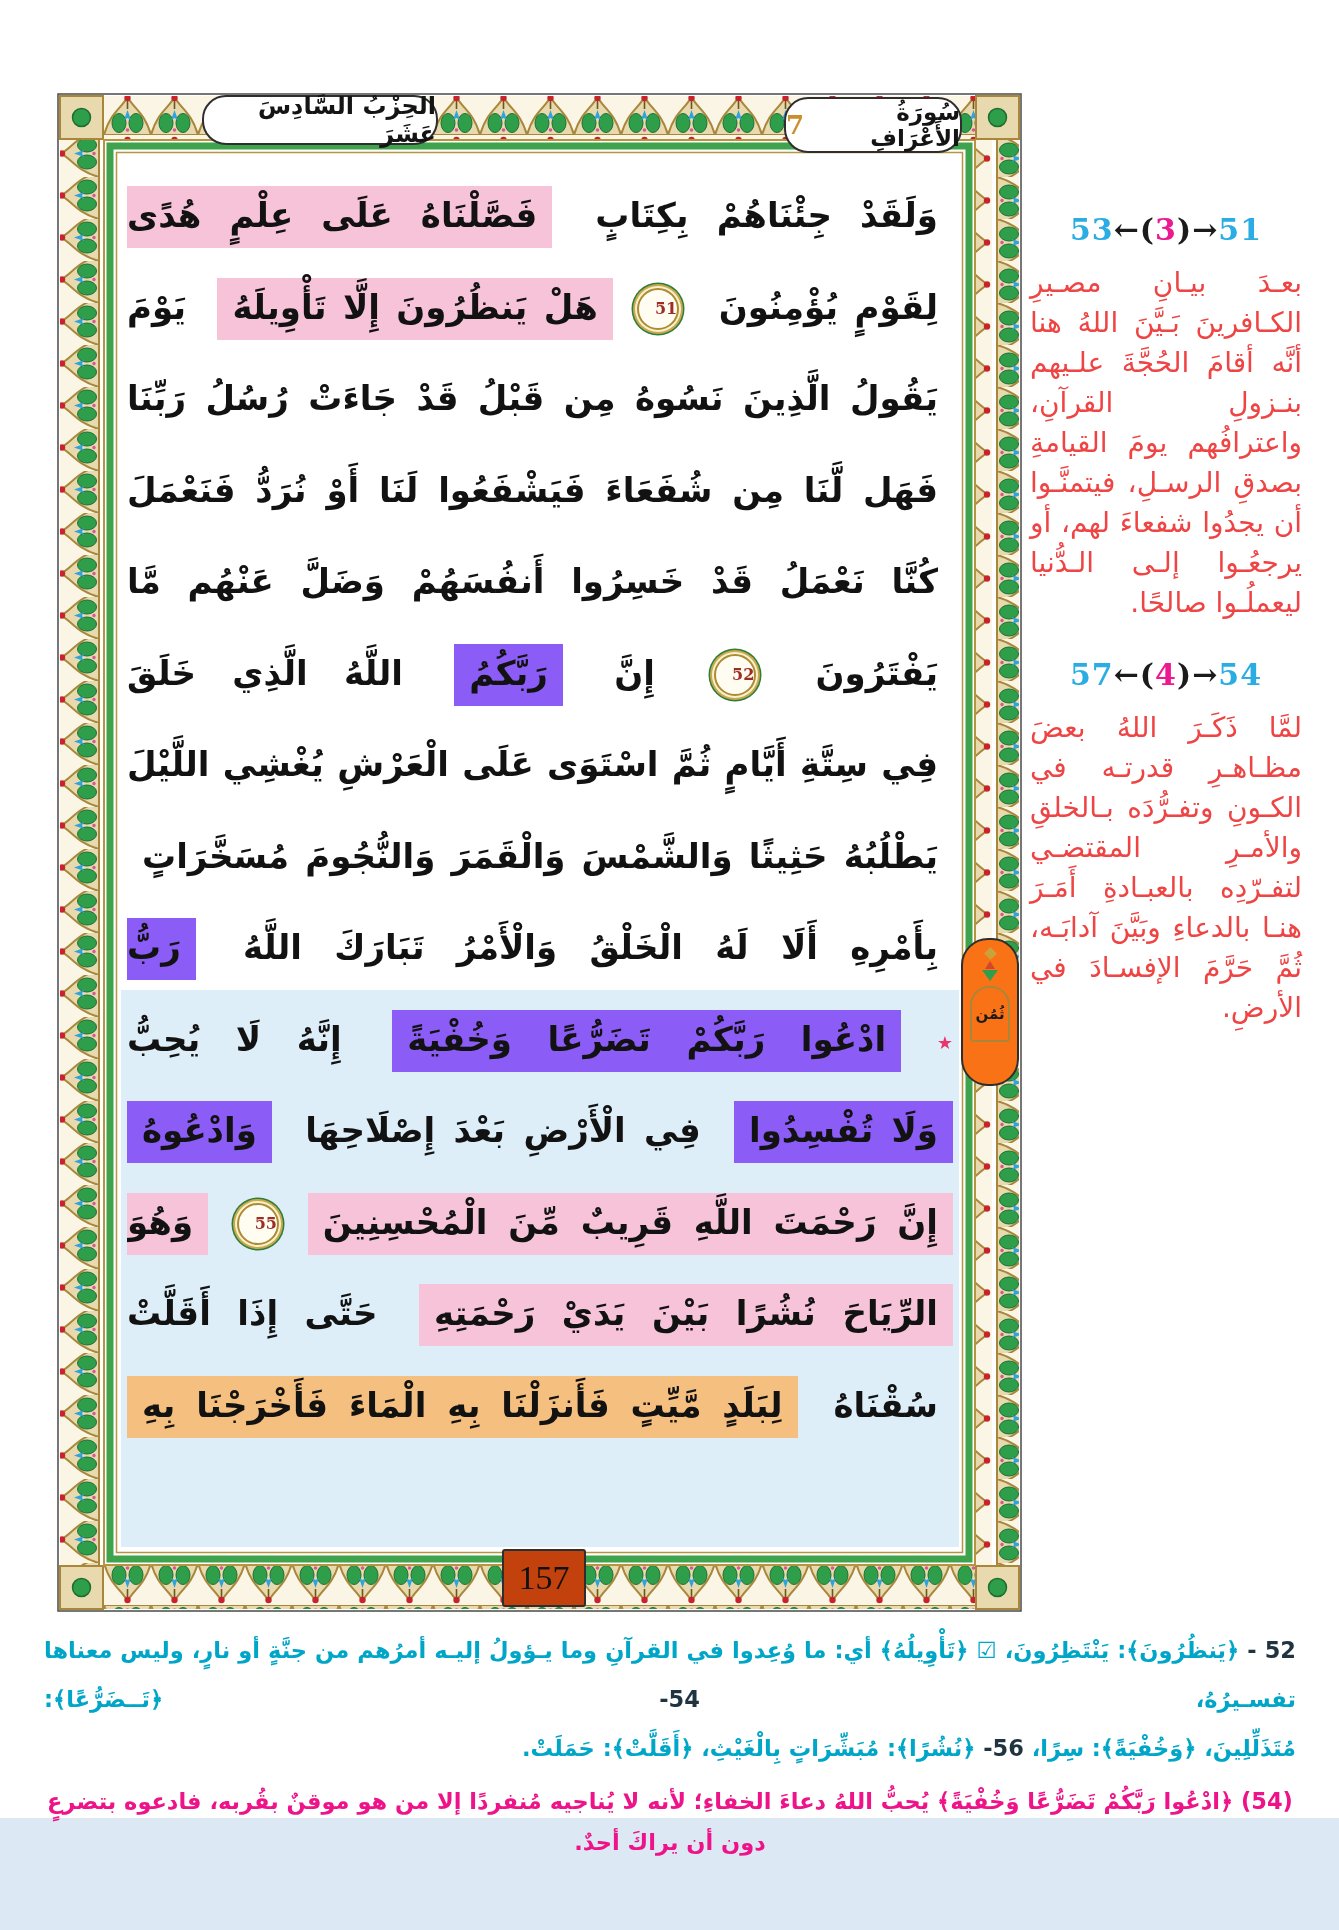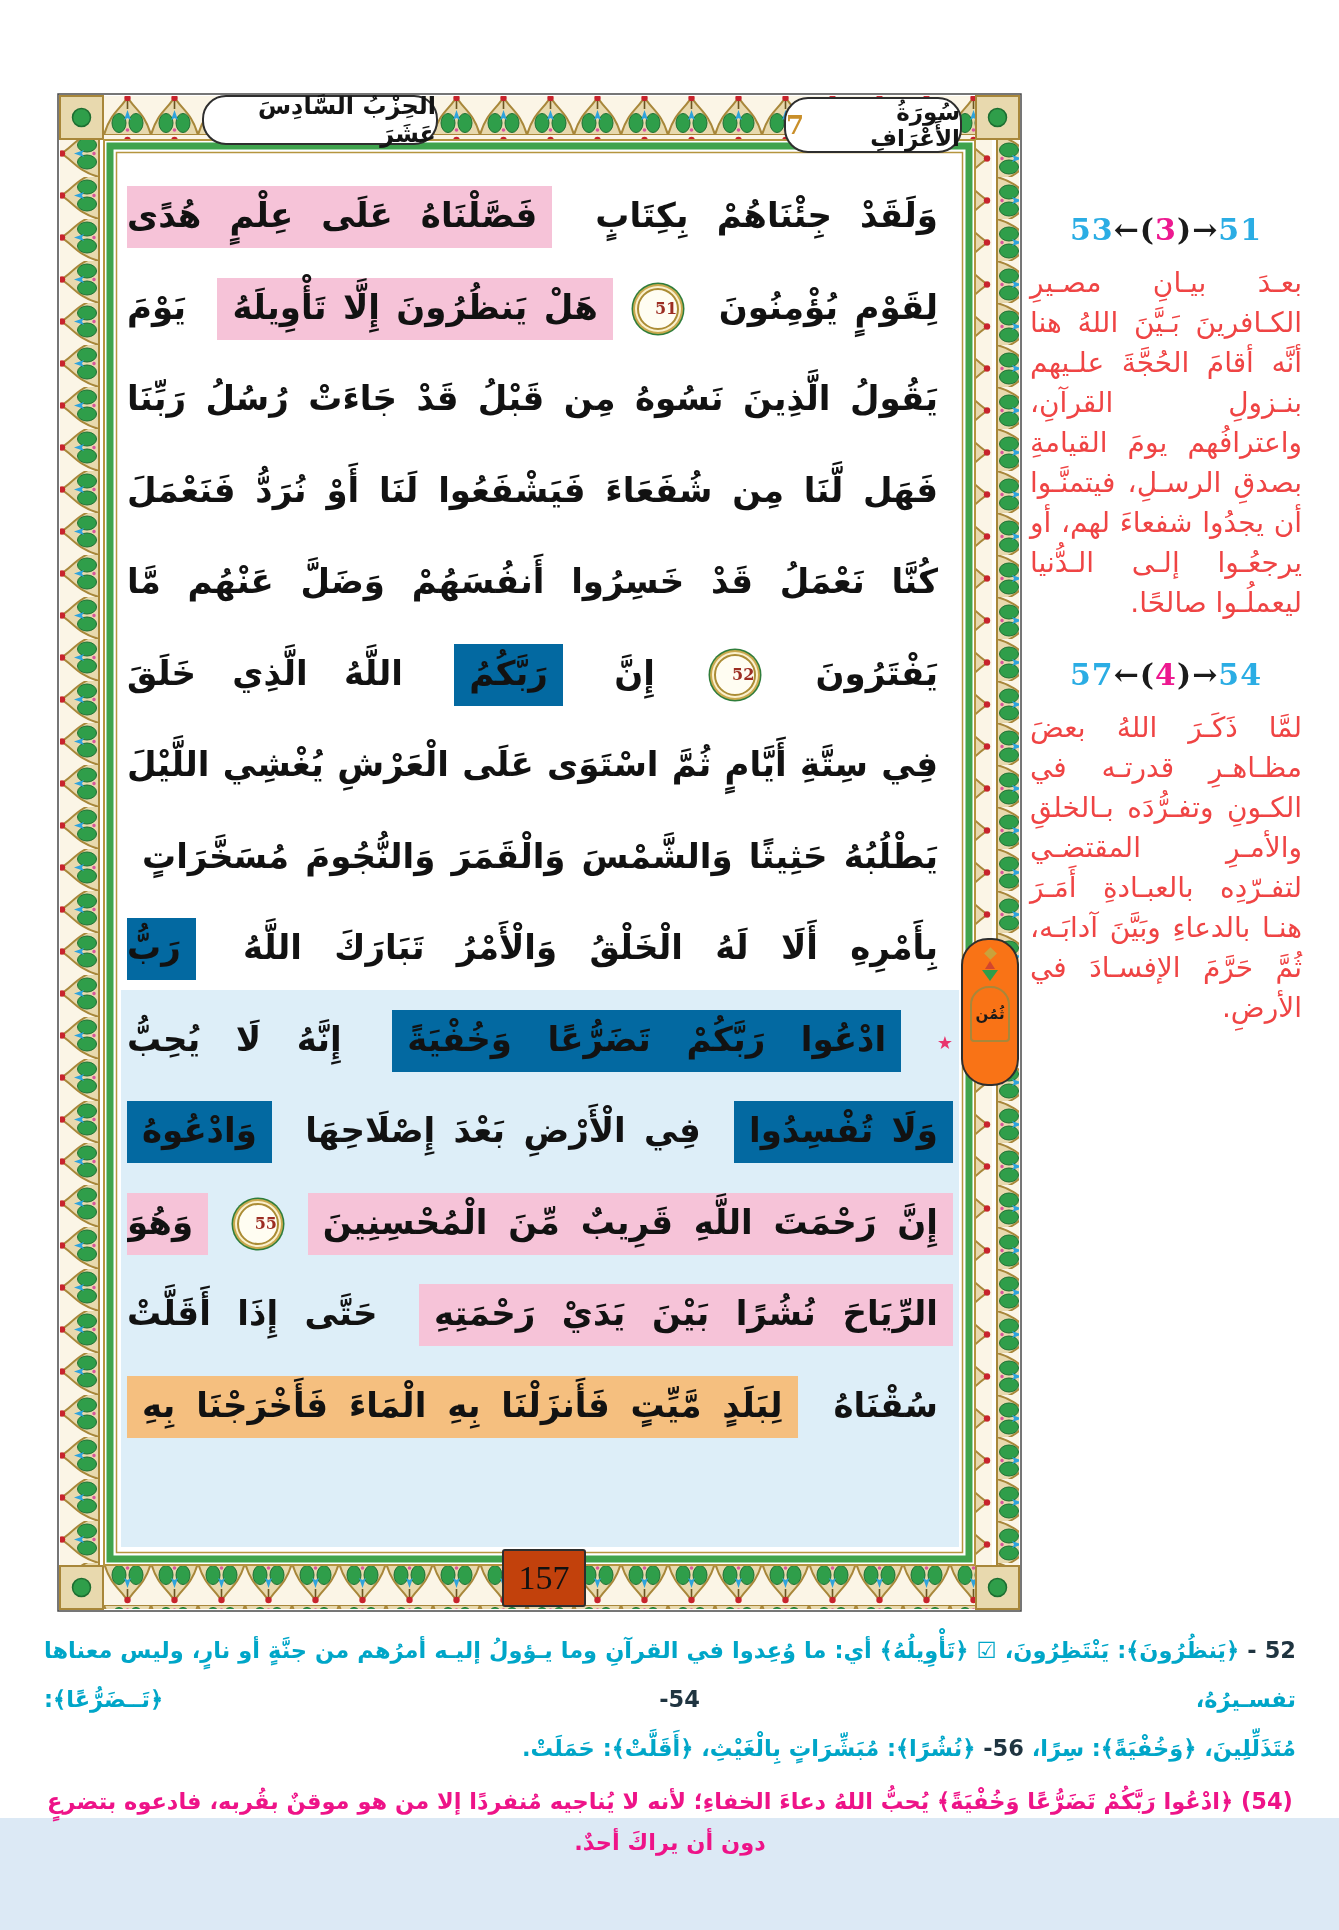--- a/index.html
+++ b/index.html
@@ -24,21 +24,21 @@
   
   .quran{
     position:absolute;left:127px;top:170px;width:826px;z-index:3;direction:rtl;
   }
   .qline{
     height:91.5px;line-height:91.5px;font-size:34px;font-weight:bold;color:#121212;
     text-align:justify;text-align-last:justify;text-justify:inter-word;overflow:hidden;
   }
   .qseg{padding:9px 15px 13px;}
   .h-pink{background:#f6c3d8;}
-  .h-yellow{background:#0369a1;}
+  .h-yellow{background:#8b5cf6;}
   .h-orange{background:#f5bf7f;}
   .vm{
     display:inline-block;width:38px;height:38px;line-height:38px;border-radius:50%;
     text-align:center;vertical-align:middle;font-size:16px;font-weight:bold;color:#9c2d22;
     background:#fffdf2;border:2px solid #ab8c35;
     box-shadow:0 0 0 2px #fbf0cd,0 0 0 4px #c9a94e,0 0 0 5.5px #2f7d3b;
     margin:0 8px;font-family:"DejaVu Serif",serif;
   }
   .ruku{color:#e8356d;font-size:30px;vertical-align:middle;}
   

